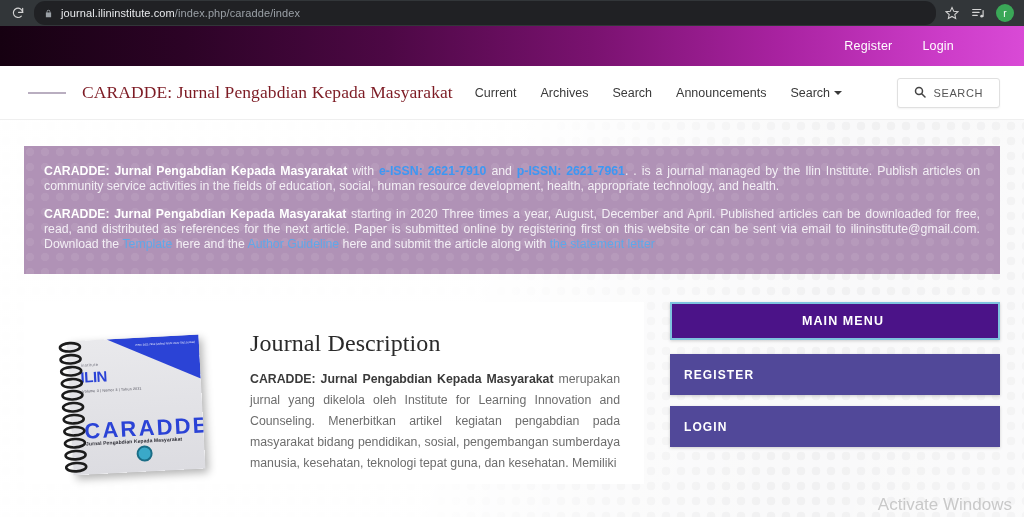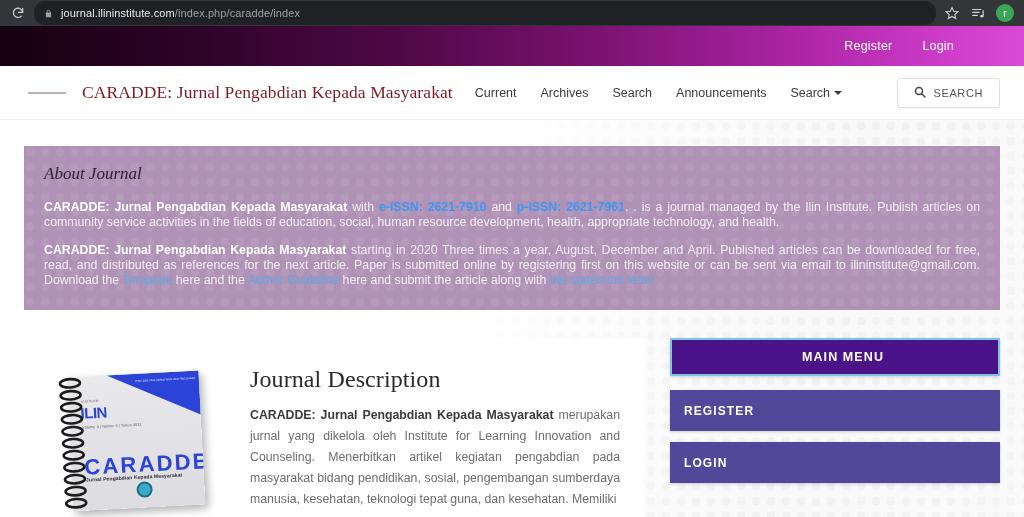--- a/index.html
+++ b/index.html
@@ -401,21 +401,20 @@
       </span>
       <span>SEARCH</span>
     </div>
   </div>
 
   <div class="dot-zone"></div>
 
   <div class="content">
 
     <section class="about-box">
-      <div class="about-title">About Journal</div>
       <p><b>CARADDE: Jurnal Pengabdian Kepada Masyarakat</b><span> with </span><a class="lnk" href="#">e-ISSN: 2621-7910</a><span> and </span><a class="lnk" href="#">p-ISSN: 2621-7961</a><span>. . is a journal managed by the Ilin Institute. Publish articles on community service activities in the fields of education, social, human resource development, health, appropriate technology, and health.</span></p>
       <p><b>CARADDE: Jurnal Pengabdian Kepada Masyarakat</b><span> starting in 2020 Three times a year, August, December and April. Published articles can be downloaded for free, read, and distributed as references for the next article. Paper is submitted online by registering first on this website or can be sent via email to ilininstitute@gmail.com. Download the </span><a class="lnk-plain" href="#">Template</a><span> here and the </span><a class="lnk-plain" href="#">Author Guideline</a><span> here and submit the article along with </span><a class="lnk-plain" href="#">the statement letter</a></p>
     </section>
 
     <div class="lower">
 
       <div class="card-left">
 
         <div class="cover-wrap">
           <div class="cover">
@@ -464,13 +463,14 @@
           <span>REGISTER</span>
         </div>
         <div class="menu-block menu-item">
           <span>LOGIN</span>
         </div>
       </div>
 
     </div>
   </div>
 
+  <div class="watermark">Activate Windows</div>
 </div>
 
 </body></html>

